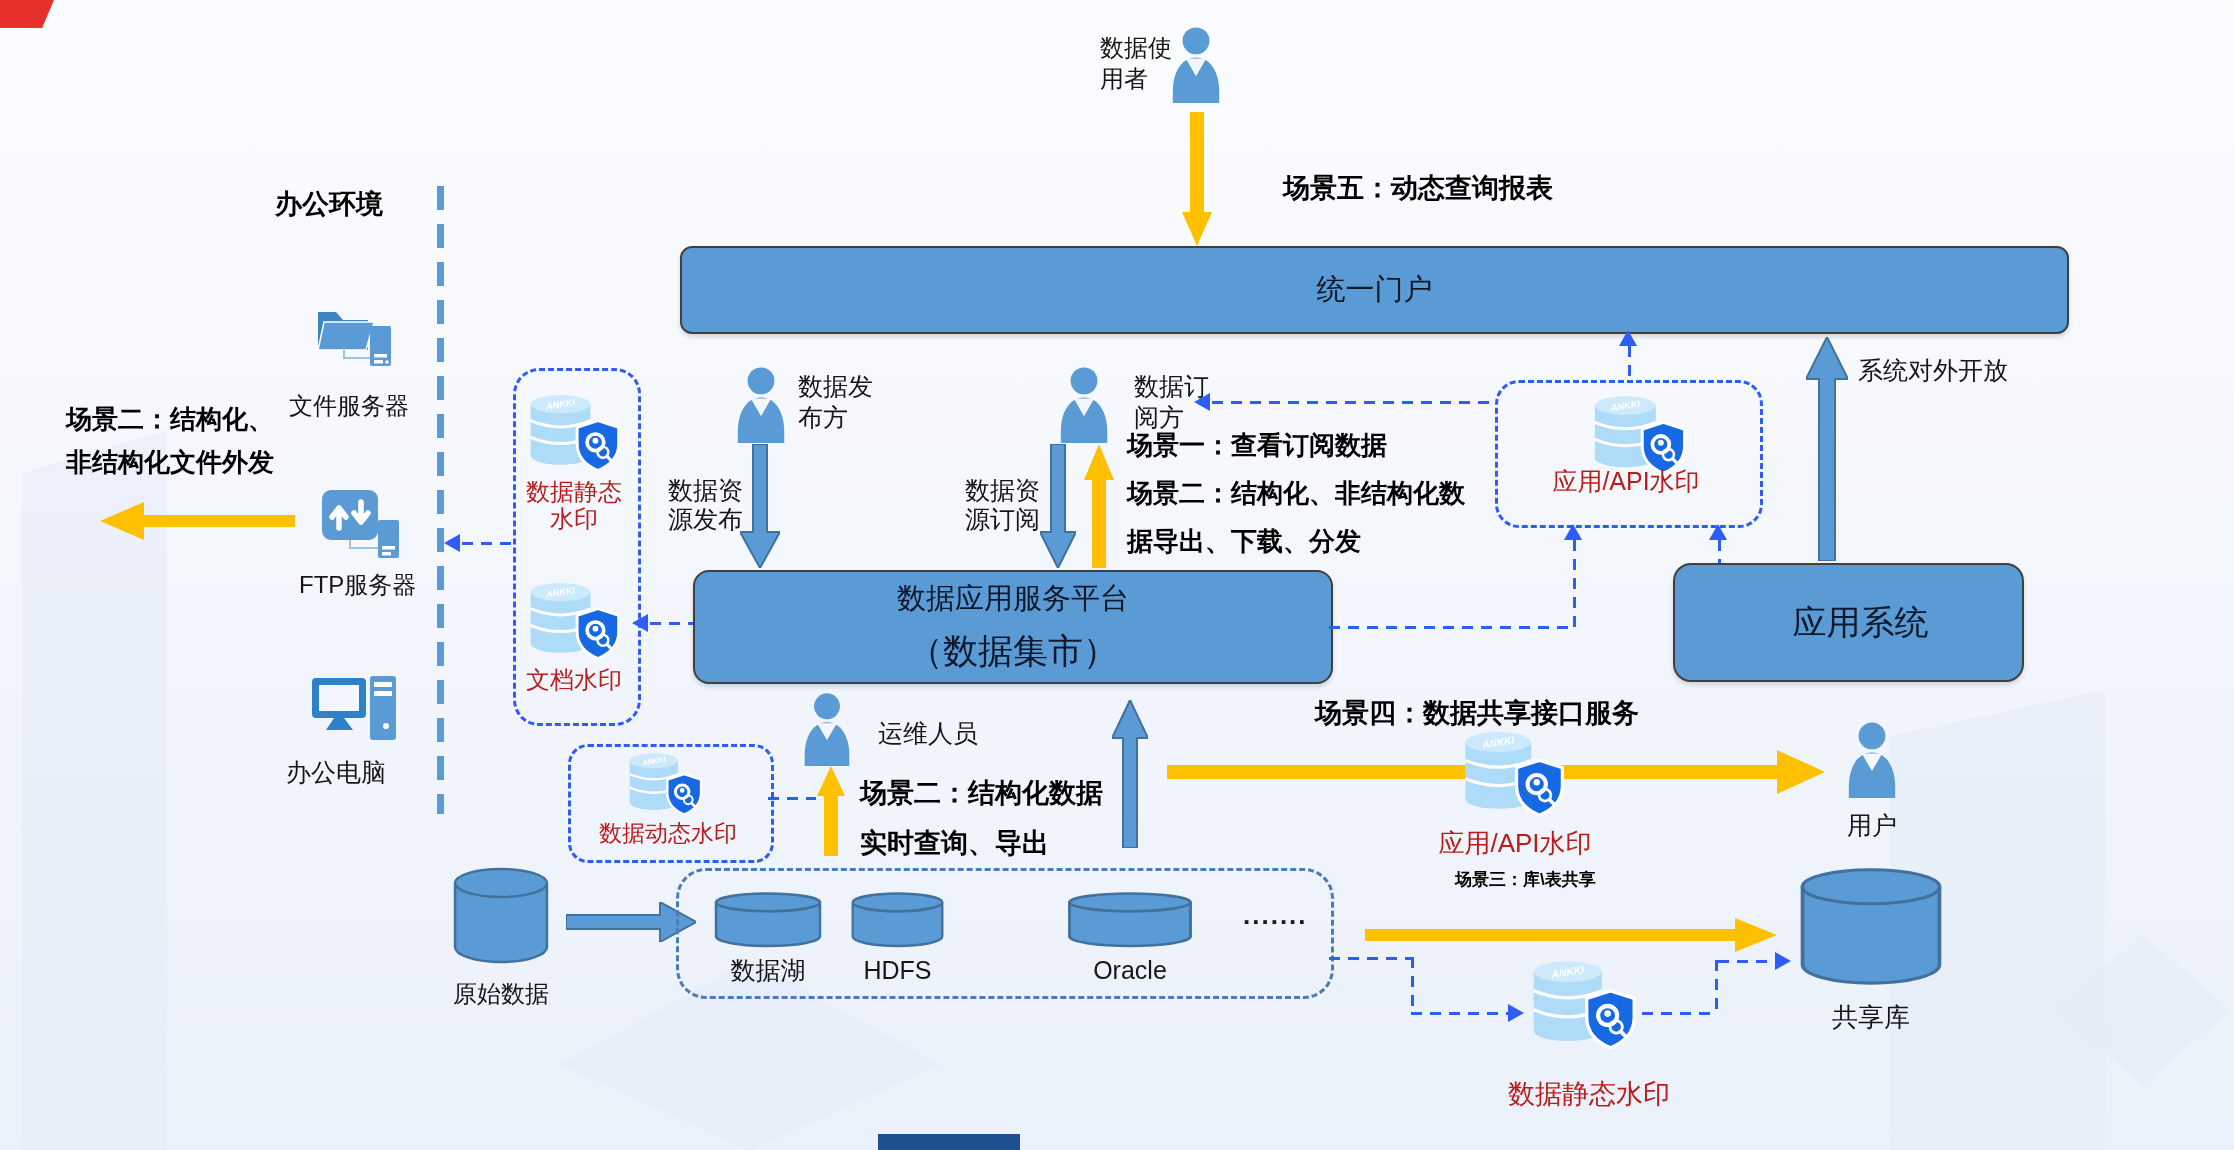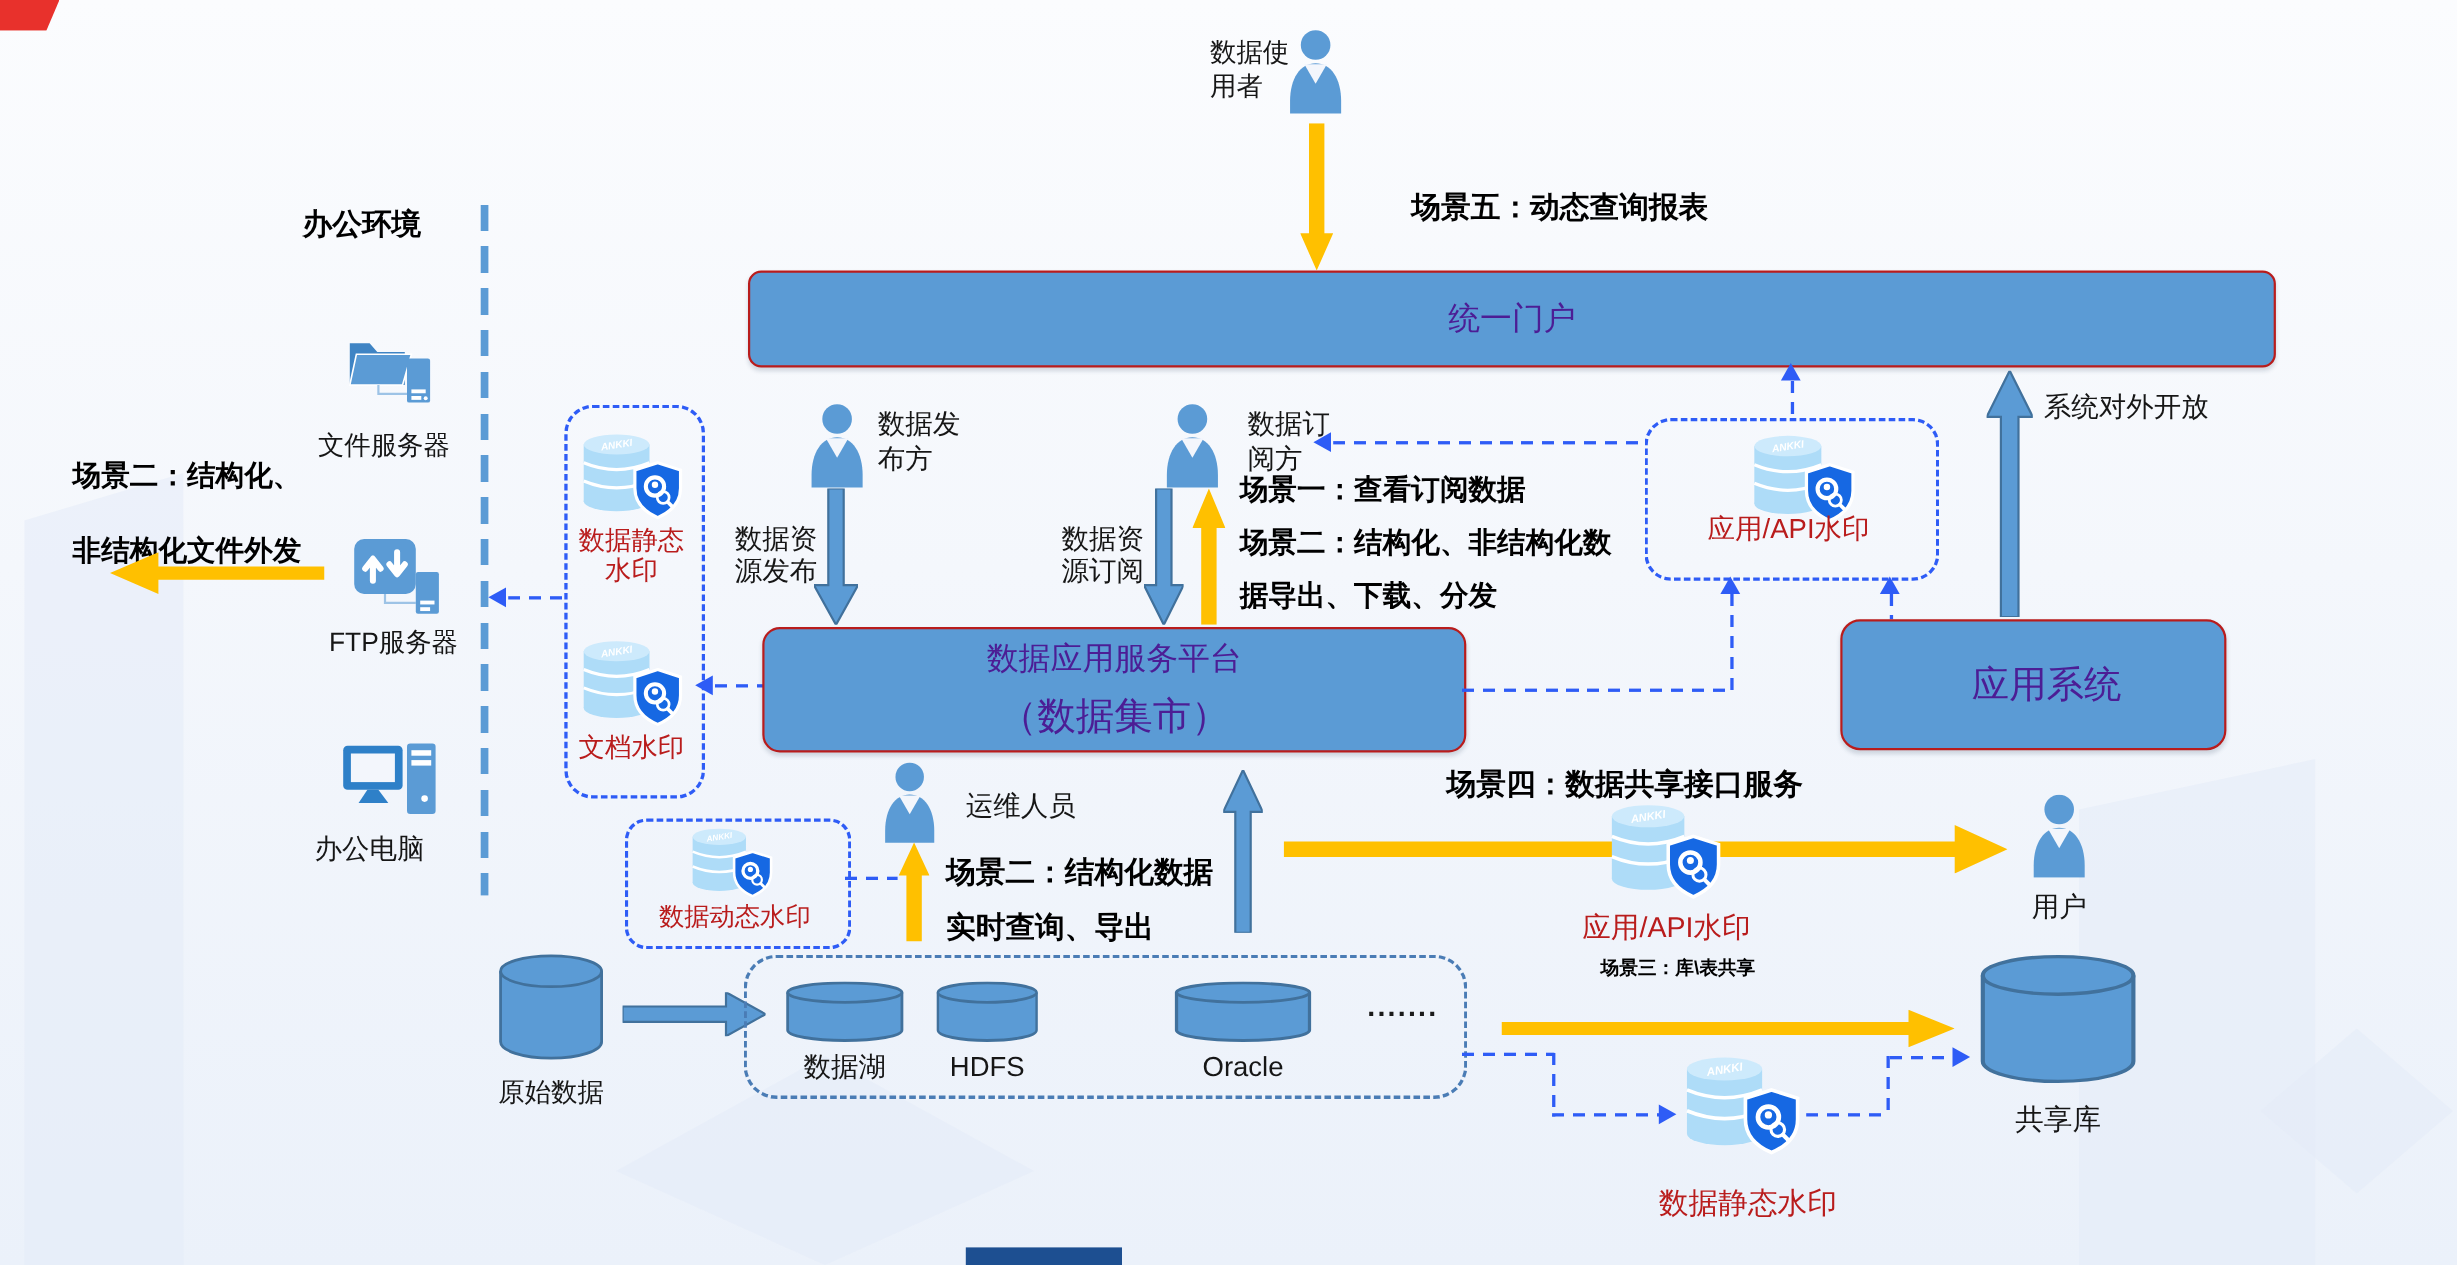--- a/index.html
+++ b/index.html
@@ -9,23 +9,23 @@
     background:linear-gradient(180deg,#fbfcfe 0%,#f4f7fc 45%,#ebf1fa 100%);
     position:relative;overflow:hidden;
   }
   .stage{position:absolute;left:0;top:0;width:2234px;height:1150px;}
   .abs{position:absolute;}
   .lbl{color:#161616;white-space:pre-line;line-height:1.2;}
   .bold{font-weight:700;color:#000;}
   .red{color:#b91c1c;}
   .center{text-align:center;}
   .bluebox{
-    background:#5b9bd5;border:2px solid #b91c1c;border-radius:12px;
+    background:#5b9bd5;border:2px solid #404040;border-radius:12px;
     display:flex;align-items:center;justify-content:center;flex-direction:column;
-    color:#4c1d95;box-shadow:0 3px 4px rgba(40,60,90,.18);
+    color:#0f172a;box-shadow:0 3px 4px rgba(40,60,90,.18);
   }
   .dbox{border:3px dashed #2e5cf6;border-radius:26px;}
   .dbox-src{border:3px dashed #4a7cb5;border-radius:30px;}
   .dash-h{height:3px;background:repeating-linear-gradient(90deg,#2e5cf6 0 11px,transparent 11px 19px);}
   .dash-v{width:3px;background:repeating-linear-gradient(180deg,#2e5cf6 0 11px,transparent 11px 19px);}
   .boundary{width:7px;background:repeating-linear-gradient(180deg,#5b9bd5 0 24px,transparent 24px 38px);}
   .tri{width:0;height:0;border-style:solid;}
   .tri-left{border-width:9px 16px 9px 0;border-color:transparent #2e5cf6 transparent transparent;}
   .tri-right{border-width:9px 0 9px 16px;border-color:transparent transparent transparent #2e5cf6;}
   .tri-up{border-width:0 9px 16px 9px;border-color:transparent transparent #2e5cf6 transparent;}
@@ -114,21 +114,21 @@
   </div>
 
   <div class="abs lbl bold" style="left:275px;top:188px;font-size:27px;">办公环境</div>
   <div class="abs boundary" style="left:437px;top:186px;height:628px;"></div>
 
   <svg class="abs" style="left:310px;top:296px;" width="96" height="76">
       <use href="#sym-fileserver"></use>
     </svg>
   <div class="abs lbl" style="left:289px;top:392px;font-size:24px;">文件服务器</div>
 
-  <div class="abs lbl bold" style="left:66px;top:398px;font-size:26px;line-height:68px;">场景二：结构化、
+  <div class="abs lbl bold" style="left:66px;top:398px;font-size:26px;line-height:43px;">场景二：结构化、
 非结构化文件外发</div>
   <svg class="abs" style="left:100px;top:502px;" width="195" height="38">
     <polygon points="195,13 44,13 44,0 0,19 44,38 44,25 195,25" fill="#ffc000"></polygon>
   </svg>
 
   <svg class="abs" style="left:316px;top:484px;" width="96" height="78">
       <use href="#sym-ftp"></use>
     </svg>
   <div class="abs lbl" style="left:299px;top:571px;font-size:24px;">FTP服务器</div>
 

